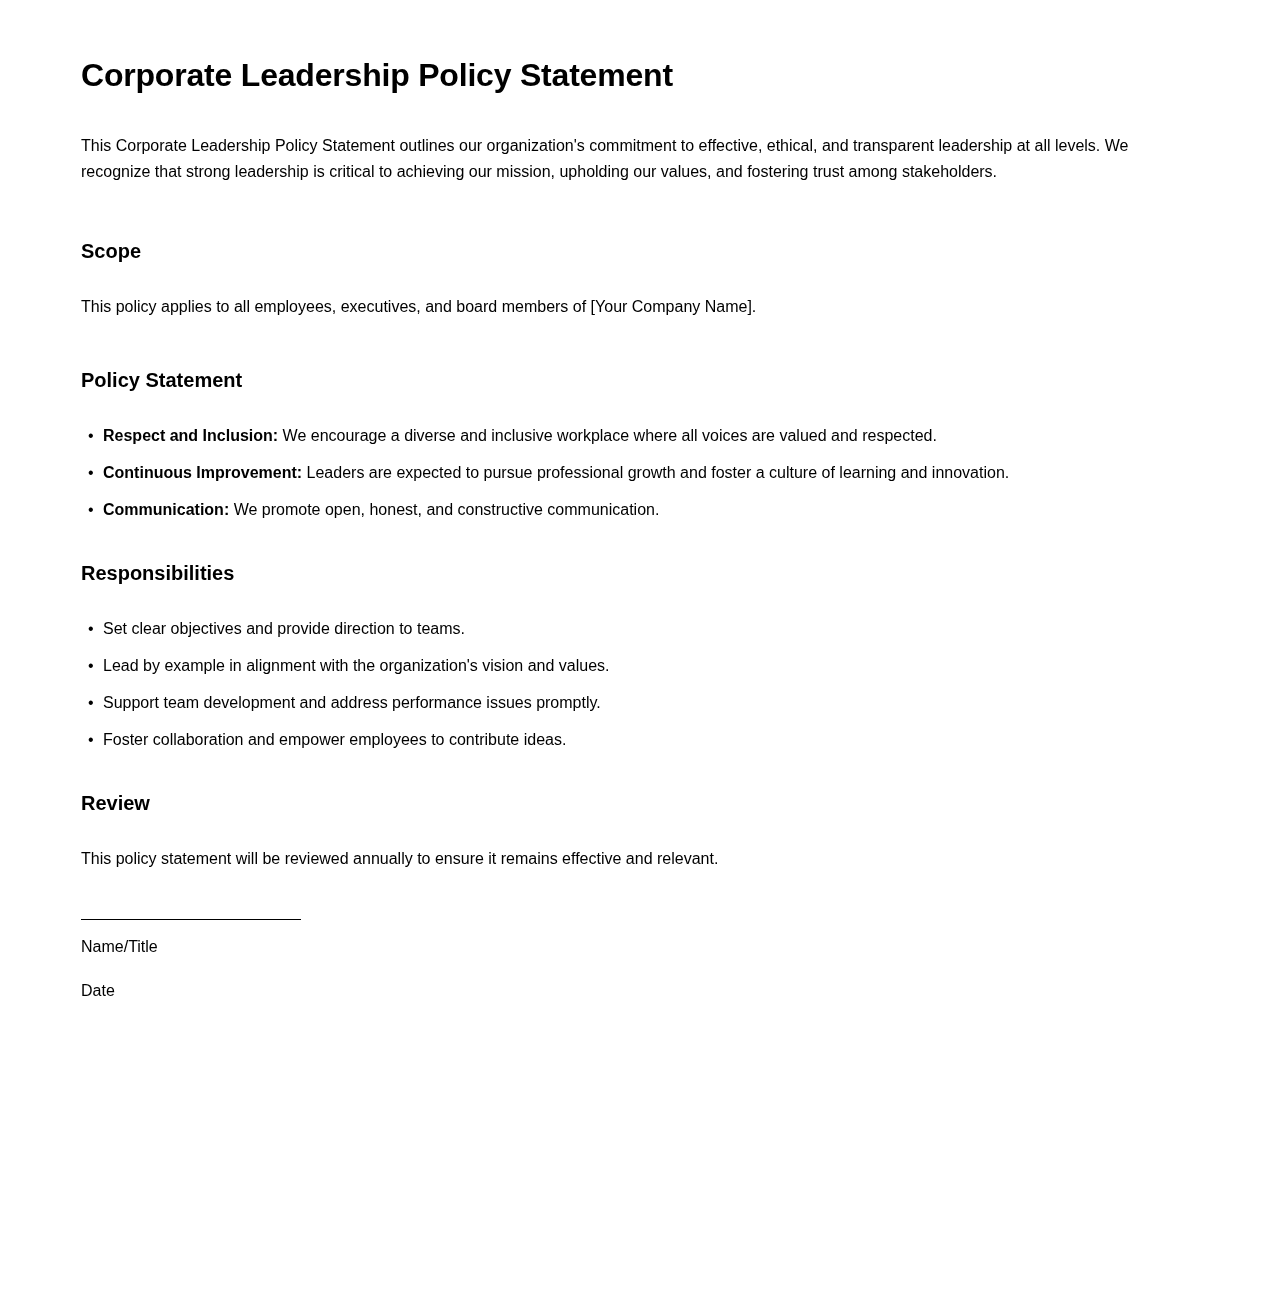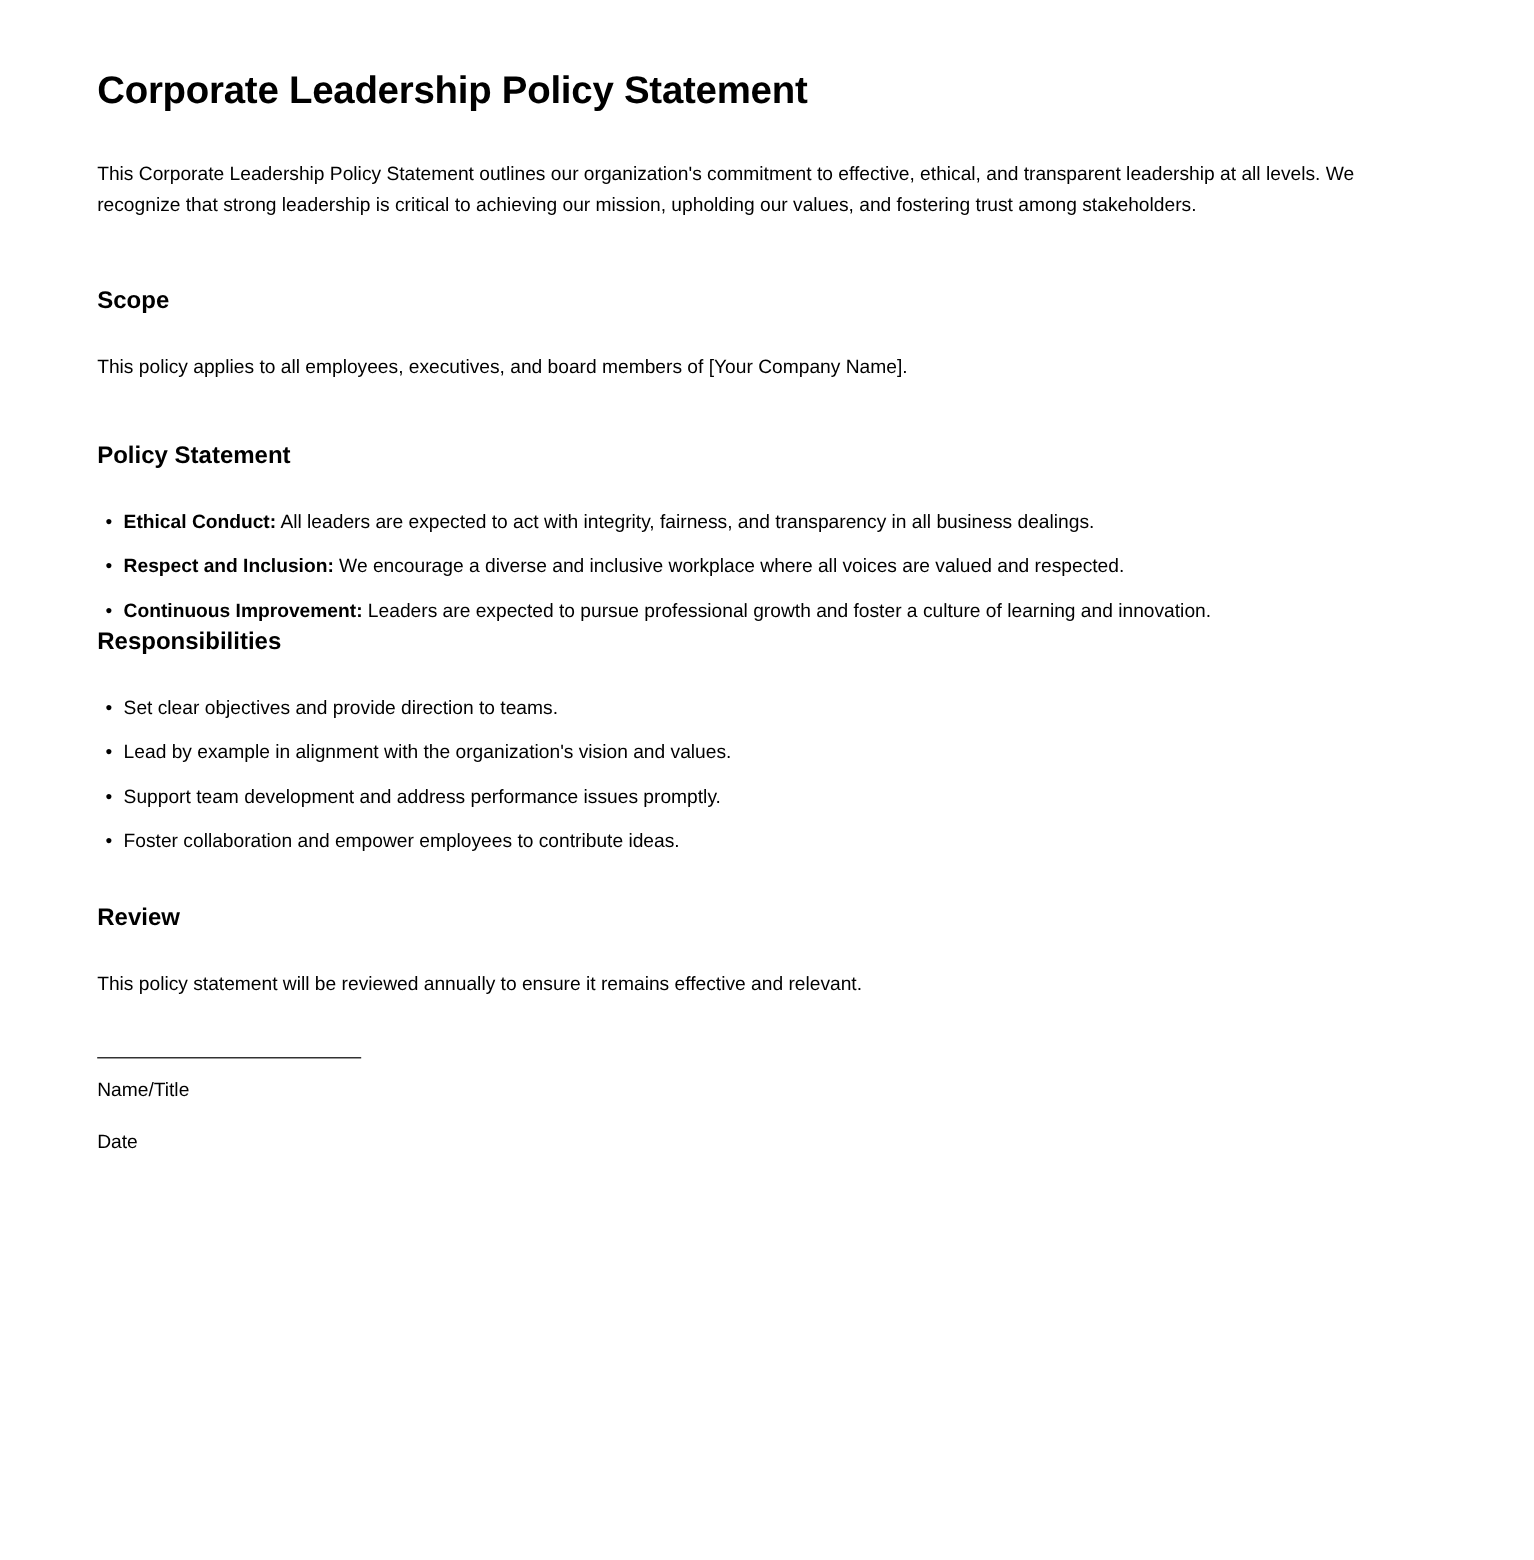--- a/index.html
+++ b/index.html
@@ -45,21 +45,21 @@
 
   .label-strong {
     font-size: 16px;
     font-weight: bold;
     line-height: 1.62;
     margin: 0 0 2px 0;
   }
 
   .block-purpose { margin-bottom: 53px; }
   .block-scope   { margin-bottom: 47px; }
-  .block-policy  { }
+  .block-policy  { margin-bottom: 38px; }
   .block-resp    { margin-bottom: 37px; }
   .block-review  { margin-bottom: 0; }
 
   ul.doc-list {
     list-style: none;
     margin: 0;
     padding: 0;
   }
   ul.doc-list li {
     font-size: 16px;
@@ -111,23 +111,23 @@
   </section>
 
   <section class="block-scope">
     <h2 class="section-heading">Scope</h2>
     <p class="body-text">This policy applies to all employees, executives, and board members of [Your Company Name].</p>
   </section>
 
   <section class="block-policy">
     <h2 class="section-heading">Policy Statement</h2>
     <ul class="doc-list" id="policy-list">
-        <li><span class="term">Ethical Conduct:</span><span> All leaders are expected to act with integrity, fairness, and transparency in all business dealings.</span></li>
         <li><span class="term">Respect and Inclusion:</span><span> We encourage a diverse and inclusive workplace where all voices are valued and respected.</span></li>
         <li><span class="term">Continuous Improvement:</span><span> Leaders are expected to pursue professional growth and foster a culture of learning and innovation.</span></li>
+        <li><span class="term">Communication:</span><span> We promote open, honest, and constructive communication.</span></li>
       </ul>
   </section>
 
   <section class="block-resp">
     <h2 class="section-heading">Responsibilities</h2>
     <ul class="doc-list" id="resp-list">
         <li>Set clear objectives and provide direction to teams.</li>
         <li>Lead by example in alignment with the organization's vision and values.</li>
         <li>Support team development and address performance issues promptly.</li>
         <li>Foster collaboration and empower employees to contribute ideas.</li>

